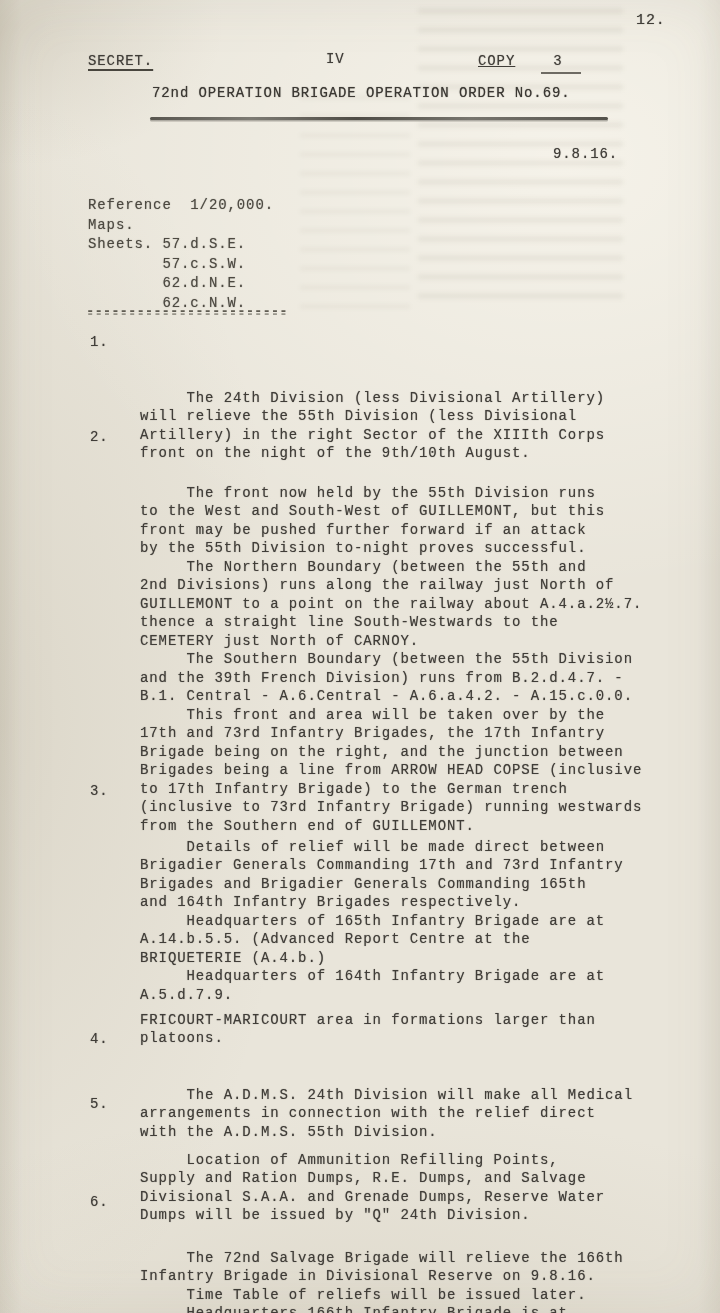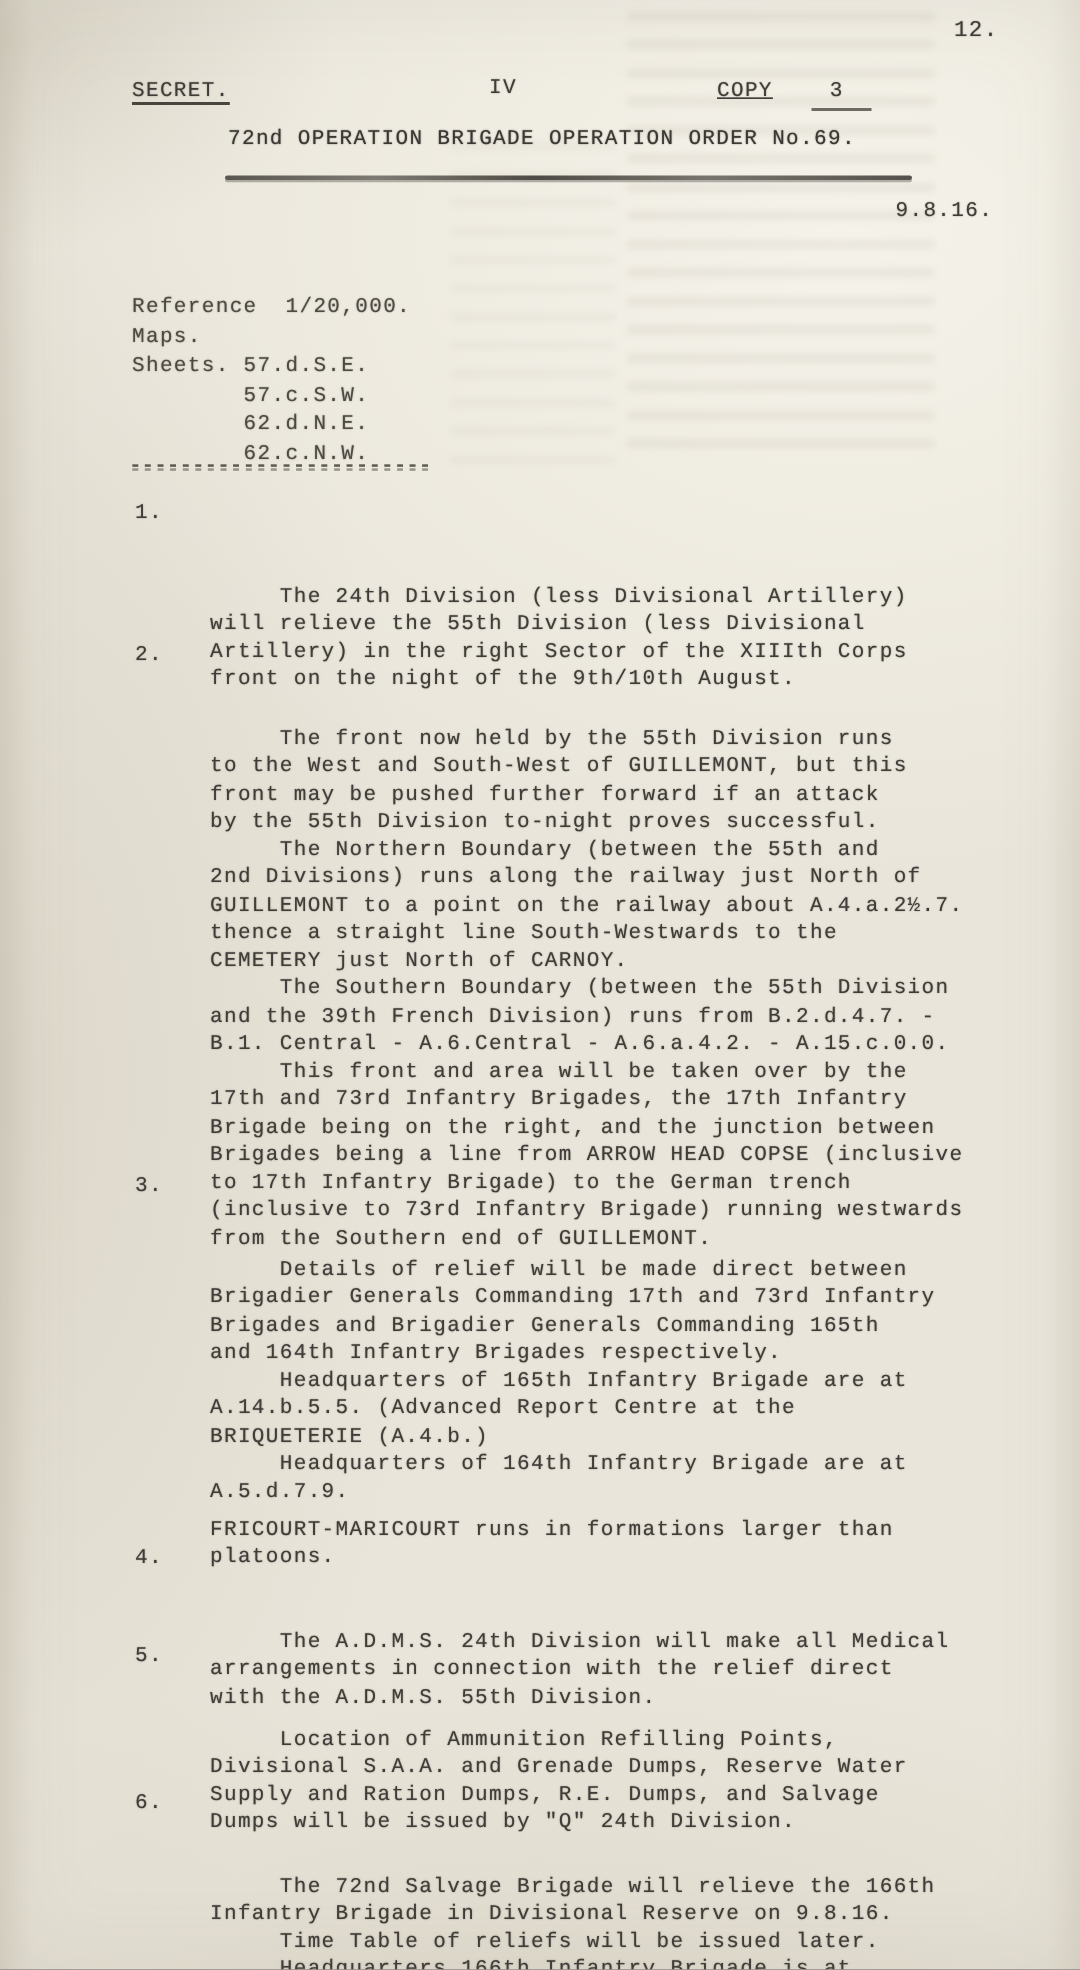--- a/index.html
+++ b/index.html
@@ -47,21 +47,21 @@
   .title{left:152px;top:84px;color:#3b3833;text-shadow:0 0 1px rgba(59,56,51,0.75);}
   .title-rule{
     position:absolute;left:150px;top:117px;width:458px;height:3px;
     background:linear-gradient(90deg,
       rgba(56,54,48,0.82), rgba(56,54,48,0.62) 22%,
       rgba(56,54,48,0.88) 45%, rgba(56,54,48,0.66) 70%,
       rgba(56,54,48,0.85));
     border-radius:2px;
     box-shadow:0 1.5px 0 rgba(56,54,48,0.35);
   }
-  .date{left:553px;top:132px;margin-left:44px;}
+  .date{left:553px;top:145px;}
   .refblock{left:88px;top:196px;line-height:19.5px;color:rgba(63,60,52,0.85);}
   .dashes{
     left:86px;top:302px;
     letter-spacing:0;
     font-weight:bold;
     color:rgba(70,67,58,0.85);
     text-shadow:0 2.5px 0 rgba(70,67,58,0.5);
   }
   .para{left:140px;width:540px;}
   .pnum{position:absolute;left:-50px;top:0;white-space:pre;}
@@ -112,31 +112,31 @@
     <div><div class="tline">     The front now held by the 55th Division runs</div><div class="tline">to the West and South-West of GUILLEMONT, but this</div><div class="tline">front may be pushed further forward if an attack</div><div class="tline">by the 55th Division to-night proves successful.</div><div class="tline">     The Northern Boundary (between the 55th and</div><div class="tline">2nd Divisions) runs along the railway just North of</div><div class="tline">GUILLEMONT to a point on the railway about A.4.a.2½.7.</div><div class="tline">thence a straight line South-Westwards to the</div><div class="tline">CEMETERY just North of CARNOY.</div><div class="tline">     The Southern Boundary (between the 55th Division</div><div class="tline">and the 39th French Division) runs from B.2.d.4.7. -</div><div class="tline">B.1. Central - A.6.Central - A.6.a.4.2. - A.15.c.0.0.</div><div class="tline">     This front and area will be taken over by the</div><div class="tline">17th and 73rd Infantry Brigades, the 17th Infantry</div><div class="tline">Brigade being on the right, and the junction between</div><div class="tline">Brigades being a line from ARROW HEAD COPSE (inclusive</div><div class="tline">to 17th Infantry Brigade) to the German trench</div><div class="tline">(inclusive to 73rd Infantry Brigade) running westwards</div><div class="tline">from the Southern end of GUILLEMONT.</div></div>
   </div>
 
   <div class="typed para" style="top:782px">
     <span class="pnum">3.</span>
     <div><div class="tline">     Details of relief will be made direct between</div><div class="tline">Brigadier Generals Commanding 17th and 73rd Infantry</div><div class="tline">Brigades and Brigadier Generals Commanding 165th</div><div class="tline">and 164th Infantry Brigades respectively.</div><div class="tline">     Headquarters of 165th Infantry Brigade are at</div><div class="tline">A.14.b.5.5. (Advanced Report Centre at the</div><div class="tline">BRIQUETERIE (A.4.b.)</div><div class="tline">     Headquarters of 164th Infantry Brigade are at</div><div class="tline">A.5.d.7.9.</div></div>
   </div>
 
   <div class="typed para" style="top:955px">
     <span class="pnum"></span>
-    <div><div class="tline">FRICOURT-MARICOURT runs in formations larger than</div><div class="tline">platoons.</div></div>
+    <div><div class="tline">FRICOURT-MARICOURT area in formations larger than</div><div class="tline">platoons.</div></div>
   </div>
 
   <div class="typed para" style="top:1030px">
     <span class="pnum">4.</span>
     <div><div class="tline">     The A.D.M.S. 24th Division will make all Medical</div><div class="tline">arrangements in connection with the relief direct</div><div class="tline">with the A.D.M.S. 55th Division.</div></div>
   </div>
 
   <div class="typed para" style="top:1095px">
     <span class="pnum">5.</span>
-    <div><div class="tline">     Location of Ammunition Refilling Points,</div><div class="tline">Divisional S.A.A. and Grenade Dumps, Reserve Water</div><div class="tline">Supply and Ration Dumps, R.E. Dumps, and Salvage</div><div class="tline">Dumps will be issued by "Q" 24th Division.</div></div>
+    <div><div class="tline">     Location of Ammunition Refilling Points,</div><div class="tline">Supply and Ration Dumps, R.E. Dumps, and Salvage</div><div class="tline">Divisional S.A.A. and Grenade Dumps, Reserve Water</div><div class="tline">Dumps will be issued by "Q" 24th Division.</div></div>
   </div>
 
   <div class="typed para" style="top:1193px">
     <span class="pnum">6.</span>
     <div><div class="tline">     The 72nd Salvage Brigade will relieve the 166th</div><div class="tline">Infantry Brigade in Divisional Reserve on 9.8.16.</div><div class="tline">     Time Table of reliefs will be issued later.</div><div class="tline">     Headquarters 166th Infantry Brigade is at</div></div>
   </div>
 
 </div>
 
 </body></html>

